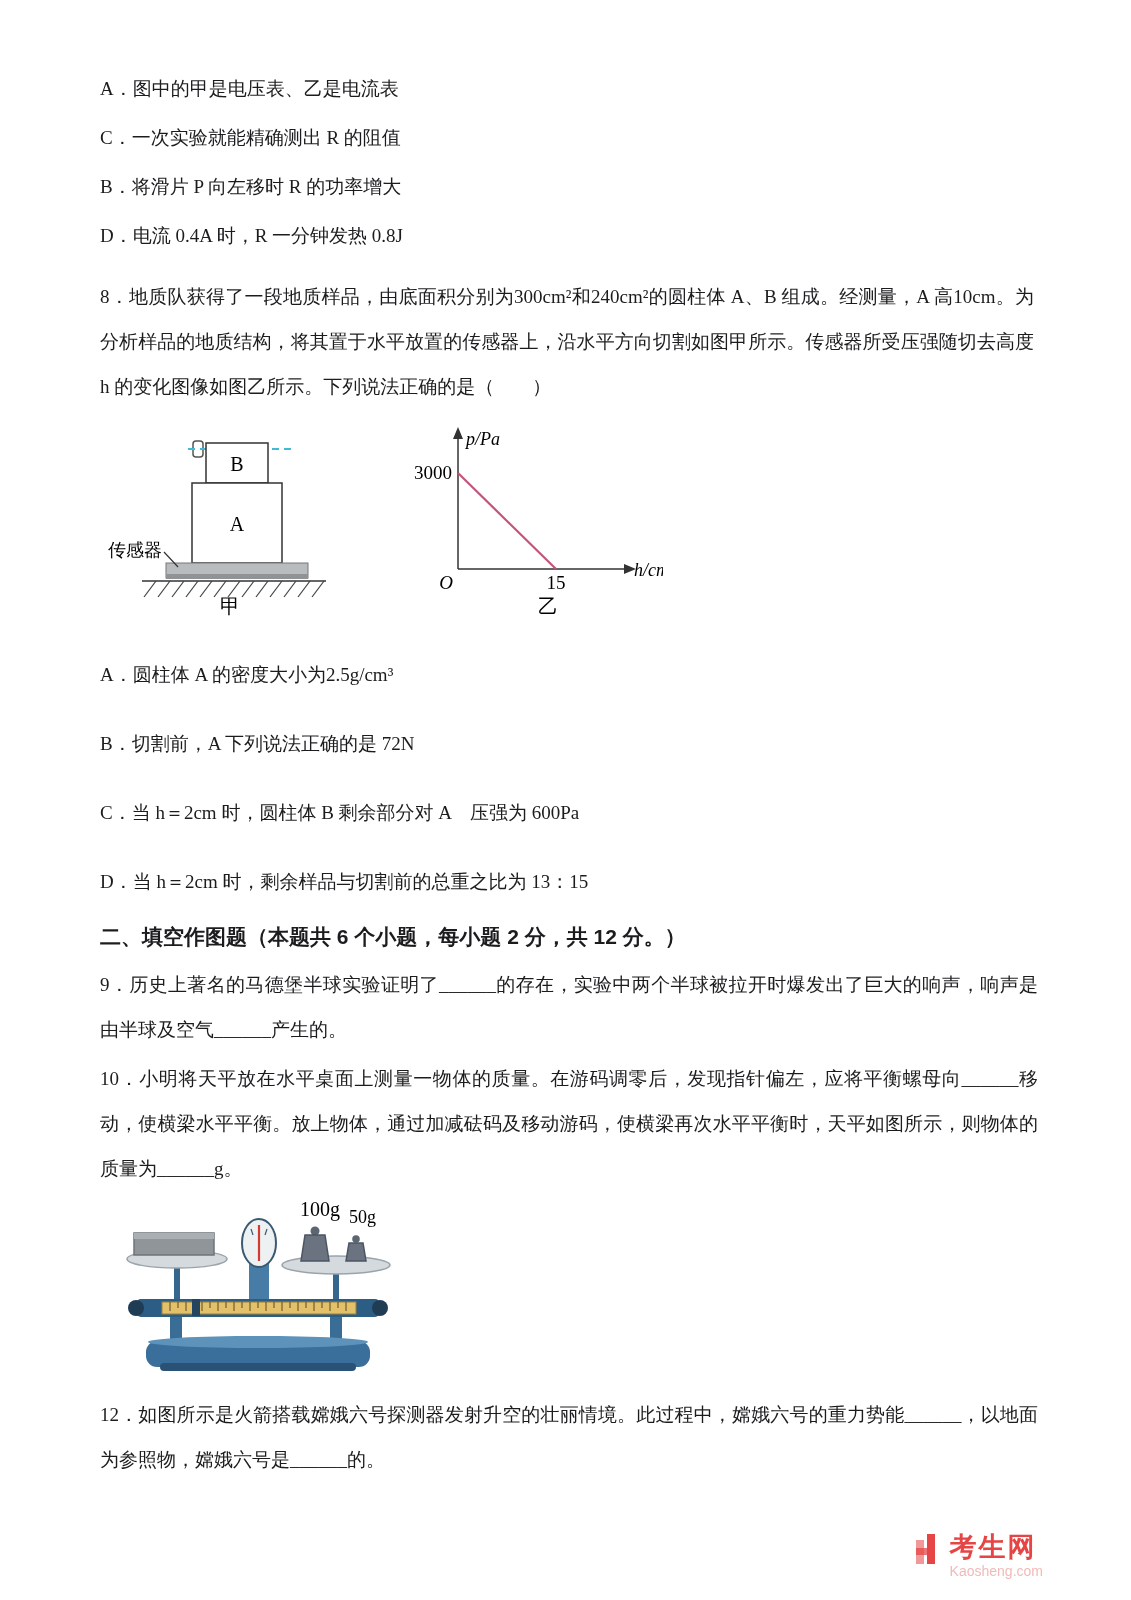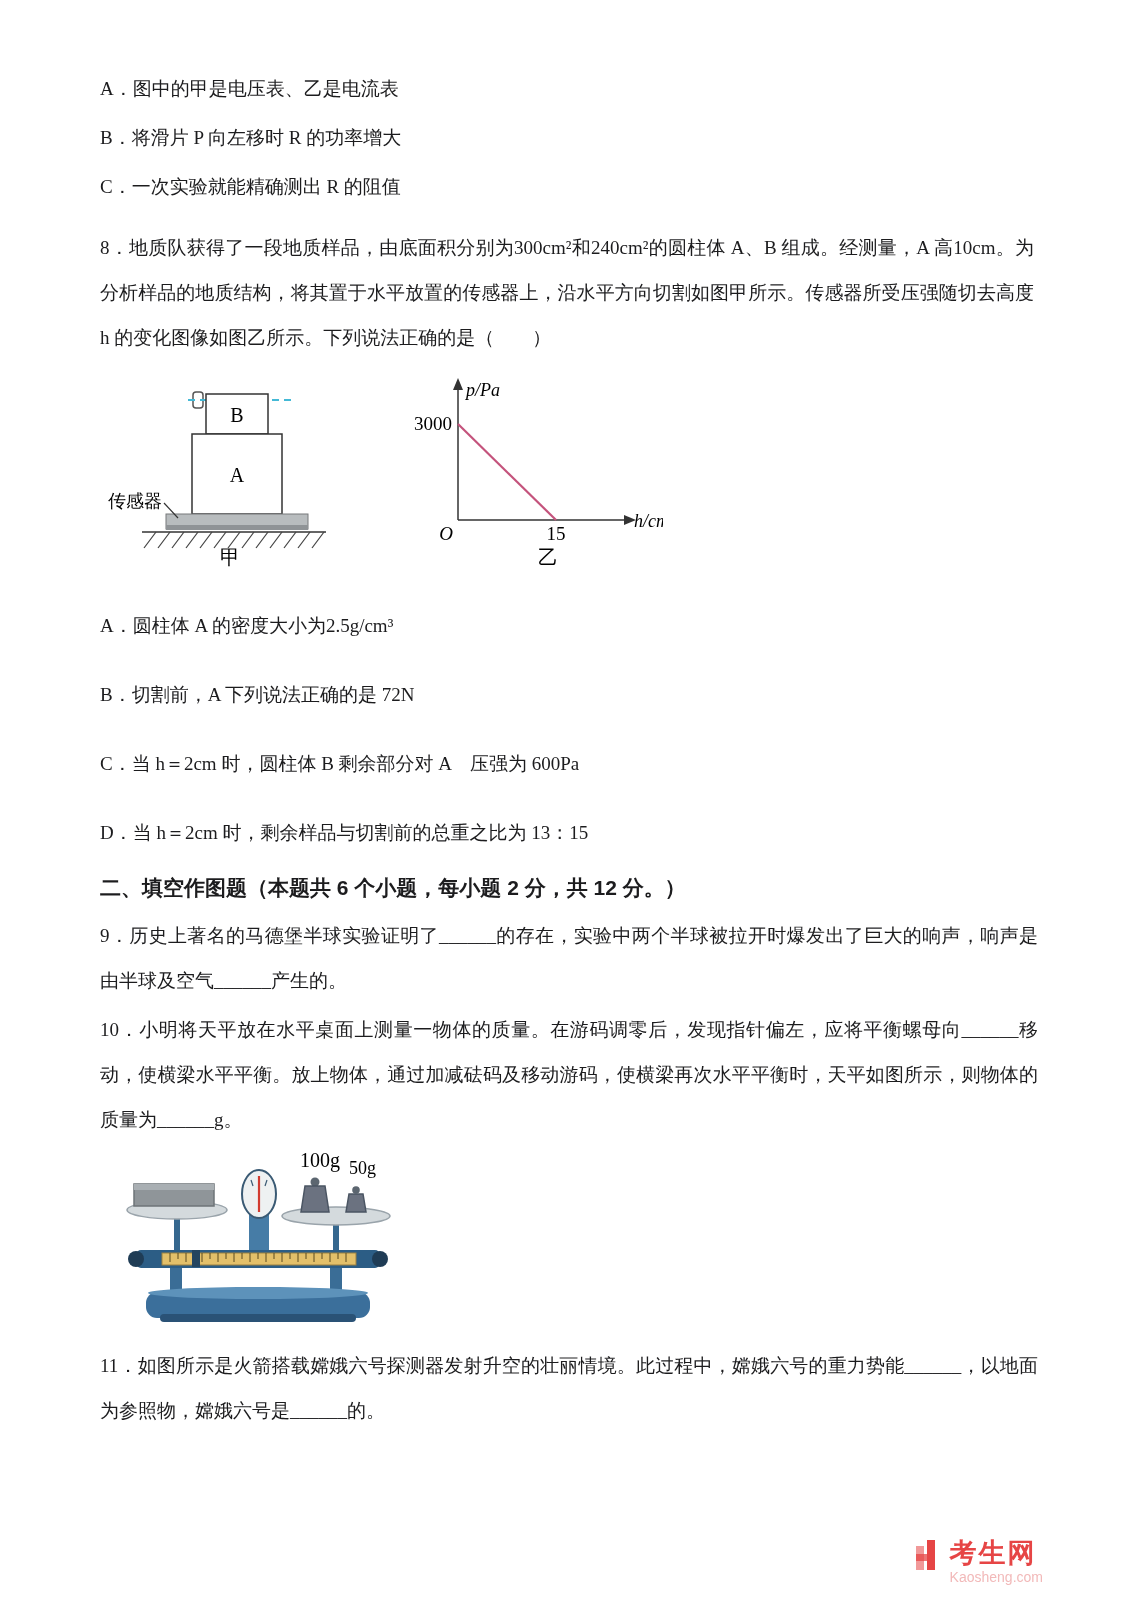--- a/index.html
+++ b/index.html
@@ -10,38 +10,39 @@
   .opt { margin:0 0 27px 0; line-height:22px; }
   .stem { text-align:justify; line-height:45px; margin:4px 4px 2px 0; }
   .para { text-align:justify; line-height:45px; margin:4px 0 2px 0; }
   .figrow { display:flex; align-items:flex-end; gap:55px; margin:10px 0 16px 8px; }
   .q8opts { margin-top:6px; }
   .q8opts .opt { margin-bottom:29px;margin-top:47px; }
   .section-header { font-size:21px; font-weight:bold; line-height:30px; margin:2px 0 10px 0;
                     font-family:"Liberation Sans","DejaVu Sans",sans-serif; }
   .balance-wrap { margin:8px 0 10px 2px; }
   svg text { font-family:"Liberation Serif","DejaVu Serif",serif; }
-  .watermark { position:absolute; right:88px; bottom:16px; display:flex; align-items:flex-start; gap:6px; }
+  .watermark { position:absolute; right:88px; bottom:22px; display:flex; align-items:flex-start; gap:6px; }
   .wm-icon { width:30px; height:34px; position:relative; }
   .wm-bar { position:absolute; background:#e64545; }
   .wm-text { line-height:1; }
   .wm-name { color:#e64545; font-size:27px; font-weight:bold; letter-spacing:2px;
              font-family:"Liberation Sans","DejaVu Sans",sans-serif; }
   .wm-domain { color:#f2b9b9; font-size:14px; margin-top:3px;
                font-family:"Liberation Sans","DejaVu Sans",sans-serif; }
 </style>
 </head>
 <body>
 
 <div class="page">
   <div class="content">
 
     <p class="opt">A．图中的甲是电压表、乙是电流表</p>
+    <p class="opt">C．一次实验就能精确测出 R 的阻值</p>
     <p class="opt">B．将滑片 P 向左移时 R 的功率增大</p>
-    <p class="opt">C．一次实验就能精确测出 R 的阻值</p>
+    <p class="opt">D．电流 0.4A 时，R 一分钟发热 0.8J</p>
 
     <p class="stem">8．地质队获得了一段地质样品，由底面积分别为300cm²和240cm²的圆柱体 A、B 组成。经测量，A 高10cm。为分析样品的地质结构，将其置于水平放置的传感器上，沿水平方向切割如图甲所示。传感器所受压强随切去高度 h 的变化图像如图乙所示。下列说法正确的是（　　）</p>
 
     <div class="figrow">
 
       <svg width="245" height="192" viewBox="0 0 245 192">
 
         <rect x="85" y="16" width="10" height="16" rx="3" fill="none" stroke="#555" stroke-width="1.5"></rect>
 
         <line x1="80" y1="24" x2="188" y2="24" stroke="#44b9d6" stroke-width="2" stroke-dasharray="7 5"></line>
@@ -175,21 +176,21 @@
 
         <rect x="68" y="118" width="12" height="26" fill="#3a6d96"></rect>
         <rect x="228" y="118" width="12" height="26" fill="#3a6d96"></rect>
 
         <rect x="44" y="142" width="224" height="26" rx="11" fill="#3b6f9b"></rect>
         <ellipse cx="156" cy="143" rx="110" ry="6" fill="#5d92ba"></ellipse>
         <rect x="58" y="164" width="196" height="8" rx="4" fill="#2a5276"></rect>
       </svg>
     </div>
 
-    <p class="para">11．如图所示是火箭搭载嫦娥六号探测器发射升空的壮丽情境。此过程中，嫦娥六号的重力势能______，以地面为参照物，嫦娥六号是______的。</p>
+    <p class="para">12．如图所示是火箭搭载嫦娥六号探测器发射升空的壮丽情境。此过程中，嫦娥六号的重力势能______，以地面为参照物，嫦娥六号是______的。</p>
 
   </div>
 
   <div class="watermark">
     <div class="wm-icon">
       <div class="wm-bar" style="left:2px; top:6px; width:8px; height:24px; opacity:.55;"></div>
       <div class="wm-bar" style="left:13px; top:0; width:8px; height:30px;"></div>
       <div class="wm-bar" style="left:2px; top:14px; width:19px; height:7px; opacity:.75;"></div>
     </div>
     <div class="wm-text">

